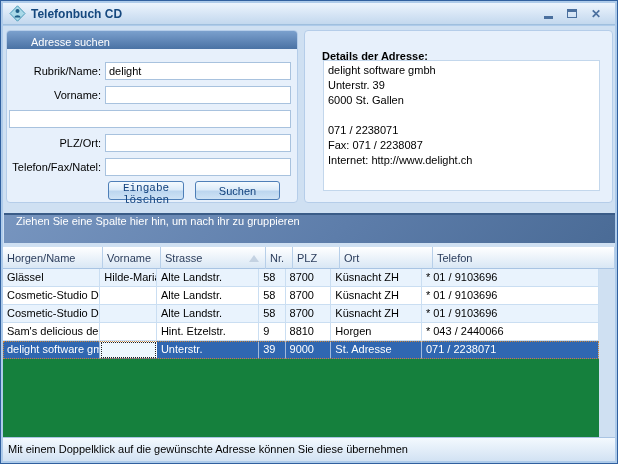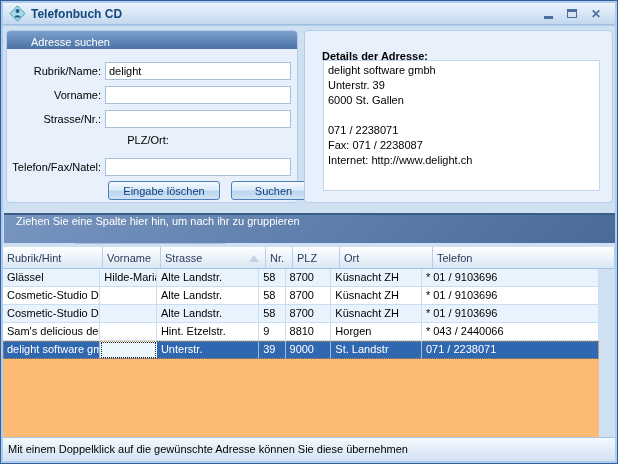--- a/index.html
+++ b/index.html
@@ -47,21 +47,21 @@
     flex:1 1 auto; height:18px; border:1px solid #a8c2de; background:#fff;
     font-family:"Liberation Sans",sans-serif; font-size:11px; padding:0 3px; outline:none;
   }
   .btn-row { position:absolute; top:150px; left:101px; display:flex; gap:11px; }
   .btn {
     height:19px; border:1px solid #4e7fb8; border-radius:3px;
     background:linear-gradient(#f4fafe,#dcebf9 45%,#bcd6ef 55%,#cfe3f5);
     color:#10407c; font-family:"Liberation Sans",sans-serif; font-size:11px;
     padding:0 10px; cursor:default;
   }
-  .btn-clear { width:112px; }
+  .btn-clear { width:76px;font-family:Liberation Mono, monospace; }
   .btn-search { width:85px; }
   .details-title { position:absolute; left:17px; top:12px; font-weight:bold; color:#000;margin-top:7px; }
   .details-box {
     position:absolute; left:18px; top:29px; width:277px; height:131px;
     background:#fff; border:1px solid #c3d7ec; padding:2px 4px; overflow:hidden;
   }
   .detail-line { height:15px; line-height:15px; white-space:nowrap; }
   
   .groupbar {
     position:absolute; left:1px; top:187px; width:612px; height:30px;
@@ -80,21 +80,21 @@
     position:relative; overflow:hidden; white-space:nowrap;
   }
   .hcell span.lbl { flex:1 1 auto; }
   .sort-asc {
     width:0; height:0; margin-right:6px;
     border-left:5px solid transparent; border-right:5px solid transparent;
     border-bottom:7px solid #c4d2e2;
   }
   .grid-body {
     position:absolute; left:0; top:243px; width:596px; bottom:24px;
-    background:#fdba74; overflow:hidden;
+    background:#15803d; overflow:hidden;
   }
   .row { display:flex; height:18px; background:#fff; }
   .row.alt { background:#e9f3fd; }
   .cell {
     height:18px; line-height:17px; padding-left:4px;
     border-right:1px solid #cadef2; border-bottom:1px solid #cadef2;
     overflow:hidden; white-space:nowrap;
   }
   .row.selected { background:#3067b1; color:#fff; outline:1px dotted #c9863b; outline-offset:-1px; }
   .row.selected .cell { border-right-color:rgba(255,255,255,.55); border-bottom-color:#3067b1; }
@@ -138,24 +138,23 @@
 
         <div class="field-row" style="top:55px;">
           <div class="field-label">Vorname:</div>
           <input class="field-input" type="text" value="" style="">
         </div>
         <div class="field-row" style="top:31px;">
           <div class="field-label">Rubrik/Name:</div>
           <input class="field-input" type="text" value="delight" style="">
         </div>
         <div class="field-row" style="top:79px;">
-          <div class="field-label">Strasse/Nr.:</div>
-          <input class="field-input" type="text" value="" style="">
-        </div>
-        <div class="field-row" style="top:103px;flex-direction:column;">
+          <input class="field-input" type="text" value="" style="">
+        </div>
+        <div class="field-row" style="top:103px;">
           <div class="field-label">PLZ/Ort:</div>
           <input class="field-input" type="text" value="" style="">
         </div>
         <div class="field-row" style="top:127px;">
           <div class="field-label">Telefon/Fax/Natel:</div>
           <input class="field-input" type="text" value="" style="">
         </div>
 
         <div class="btn-row">
           <button class="btn btn-clear">Eingabe löschen</button>
@@ -177,21 +176,21 @@
       </div>
 
     </div>
 
     <div class="groupbar">
       <span>Ziehen Sie eine Spalte hier hin, um nach ihr zu gruppieren</span>
     </div>
 
     <div class="grid-header">
         <div class="hcell" style="width: 100px;">
-          <span class="lbl">Rubrik/Hint</span>
+          <span class="lbl">Horgen/Name</span>
         </div>
         <div class="hcell" style="width: 58px;">
           <span class="lbl">Vorname</span>
         </div>
         <div class="hcell" style="width: 105px; gap: 28px;">
           <span class="lbl">Strasse</span>
           <span class="sort-asc"></span>
         </div>
         <div class="hcell" style="width: 27px;">
           <span class="lbl">Nr.</span>
@@ -243,21 +242,21 @@
           <div class="cell" style="width: 47px;">8810</div>
           <div class="cell" style="width: 93px;">Horgen</div>
           <div class="cell" style="width: 182px;">* 043 / 2440066</div>
         </div>
         <div class="row alt selected">
           <div class="cell" style="width: 100px;">delight software gmbh</div>
           <div class="cell focus-cell" style="width: 58px;"></div>
           <div class="cell" style="width: 105px;">Unterstr.</div>
           <div class="cell" style="width: 27px;">39</div>
           <div class="cell" style="width: 47px;">9000</div>
-          <div class="cell" style="width: 93px;">St. Landstr</div>
+          <div class="cell" style="width: 93px;">St. Adresse</div>
           <div class="cell" style="width: 182px;">071 / 2238071</div>
         </div>
       </div>
 
     <div class="statusbar">
       <span>Mit einem Doppelklick auf die gewünschte Adresse können Sie diese übernehmen</span>
     </div>
 
   </div>
 </div>

